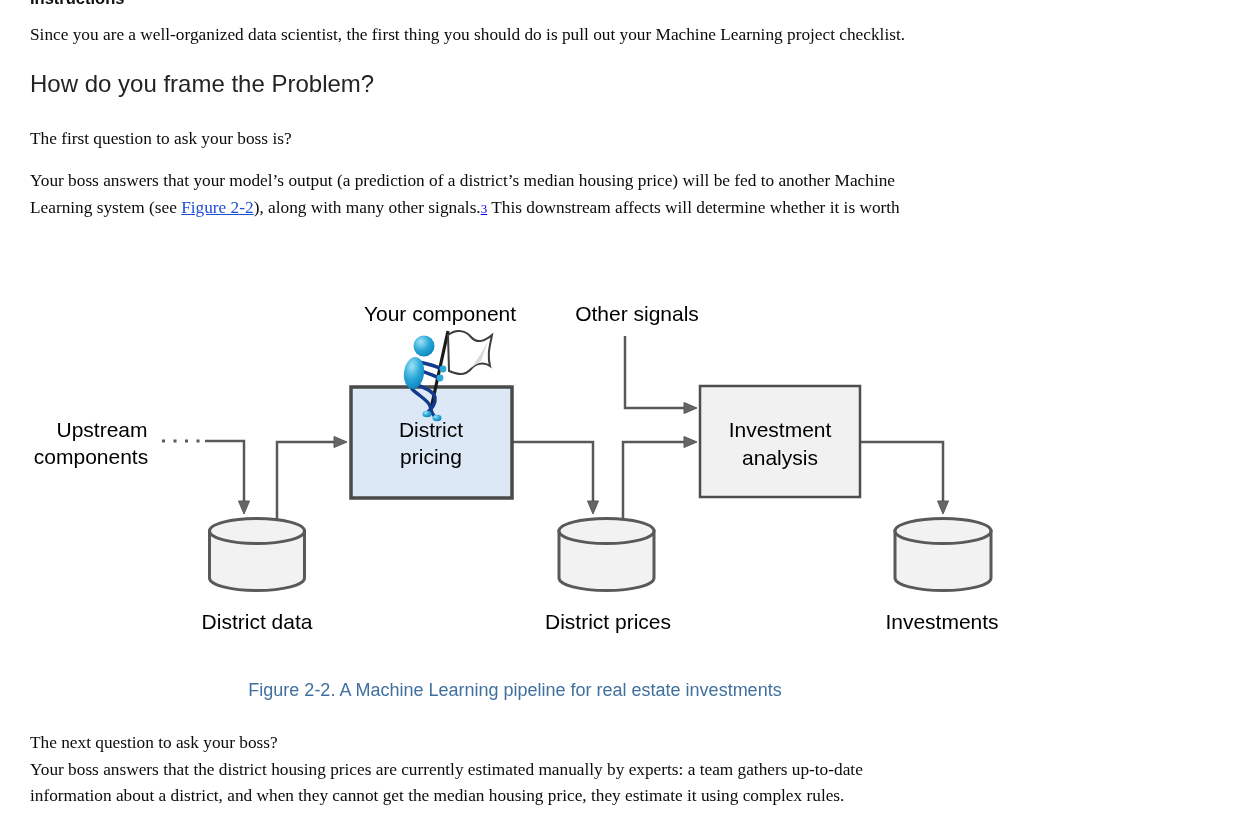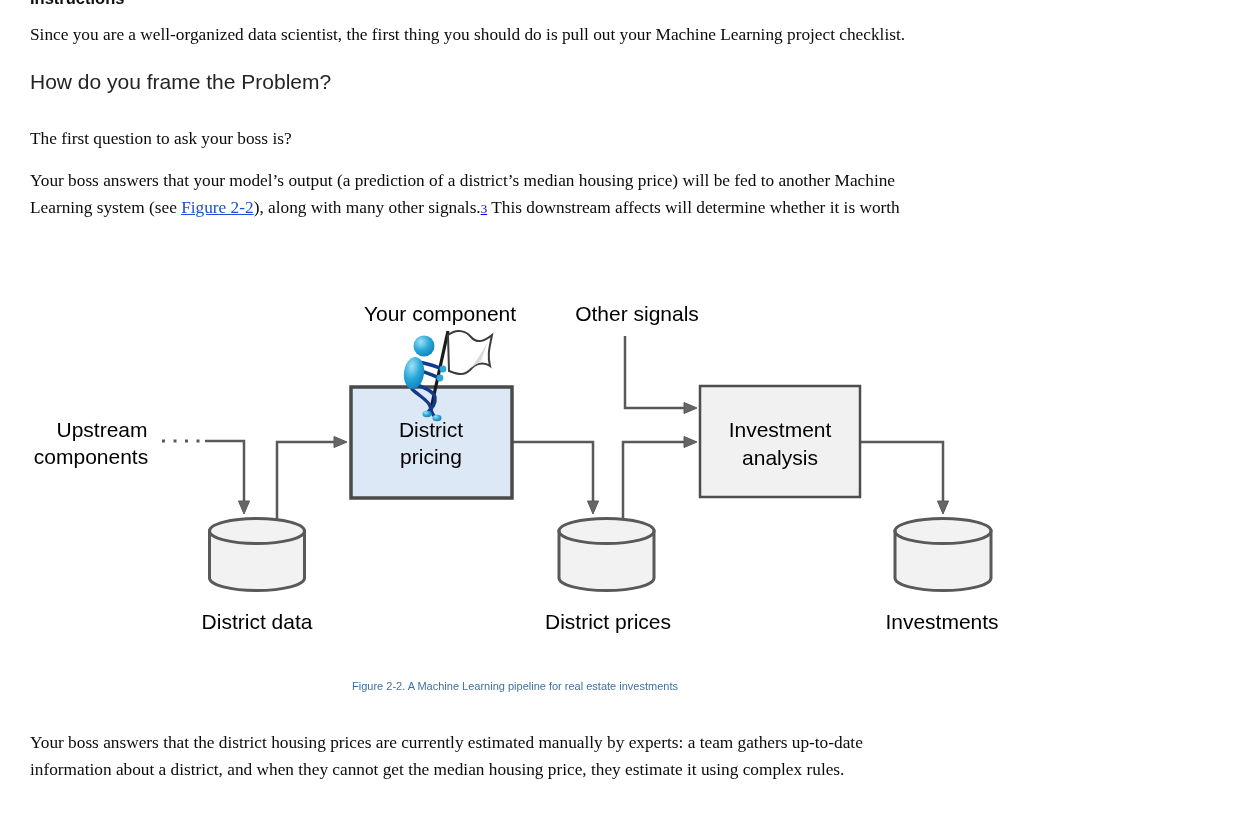--- a/index.html
+++ b/index.html
@@ -25,21 +25,21 @@
     font-size: 16.5px;
     line-height: 17px;
     color: #111;
     white-space: nowrap;
   }
   #para1 { left: 30px; top: 22px; }
   #section-heading {
     left: 30px; top: 70px;
     font-family: "Liberation Sans", "DejaVu Sans", sans-serif;
     font-weight: 400;
-    font-size: 21px;
+    font-size: 24px;
     color: #242424;
     white-space: nowrap;
   }
   #para2 { left: 30px; top: 126px; }
   #para3 { left: 30px; top: 168px; }
   #para3 .serif-line { display: block; }
   a.doc-link {
     color: #1d4ed8;
     text-decoration: underline;
     cursor: pointer;
@@ -53,21 +53,21 @@
   #diagram-svg { left: 0; top: 280px; }
   .dg-label {
     font-family: "Liberation Sans", "DejaVu Sans", sans-serif;
     font-size: 21px;
     fill: #000000;
   }
   #figure-caption {
     left: 0; top: 680px; width: 1030px;
     text-align: center;
     font-family: "Liberation Sans", "DejaVu Sans", sans-serif;
-    font-size: 11px;
+    font-size: 18px;
     color: #40709f;
   }
   #bottom-block { left: 30px; top: 730px; }
   #bottom-block .serif-line { display: block; }
 </style>
 </head>
 <body>
 
 <div id="clipped-heading" class="abs">Instructions</div>
 
@@ -159,15 +159,16 @@
   </g>
 
   <text class="dg-label" x="257" y="629" text-anchor="middle">District data</text>
   <text class="dg-label" x="608" y="629" text-anchor="middle">District prices</text>
   <text class="dg-label" x="942" y="629" text-anchor="middle">Investments</text>
 </svg>
 
 <div id="figure-caption" class="abs">Figure 2-2. A Machine Learning pipeline for real estate investments</div>
 
 <div id="bottom-block" class="abs">
+  <div class="serif-line">The next question to ask your boss?</div>
   <div class="serif-line">Your boss answers that the district housing prices are currently estimated manually by experts: a team gathers up-to-date</div>
   <div class="serif-line">information about a district, and when they cannot get the median housing price, they estimate it using complex rules.</div>
 </div>
 
 </body></html>

